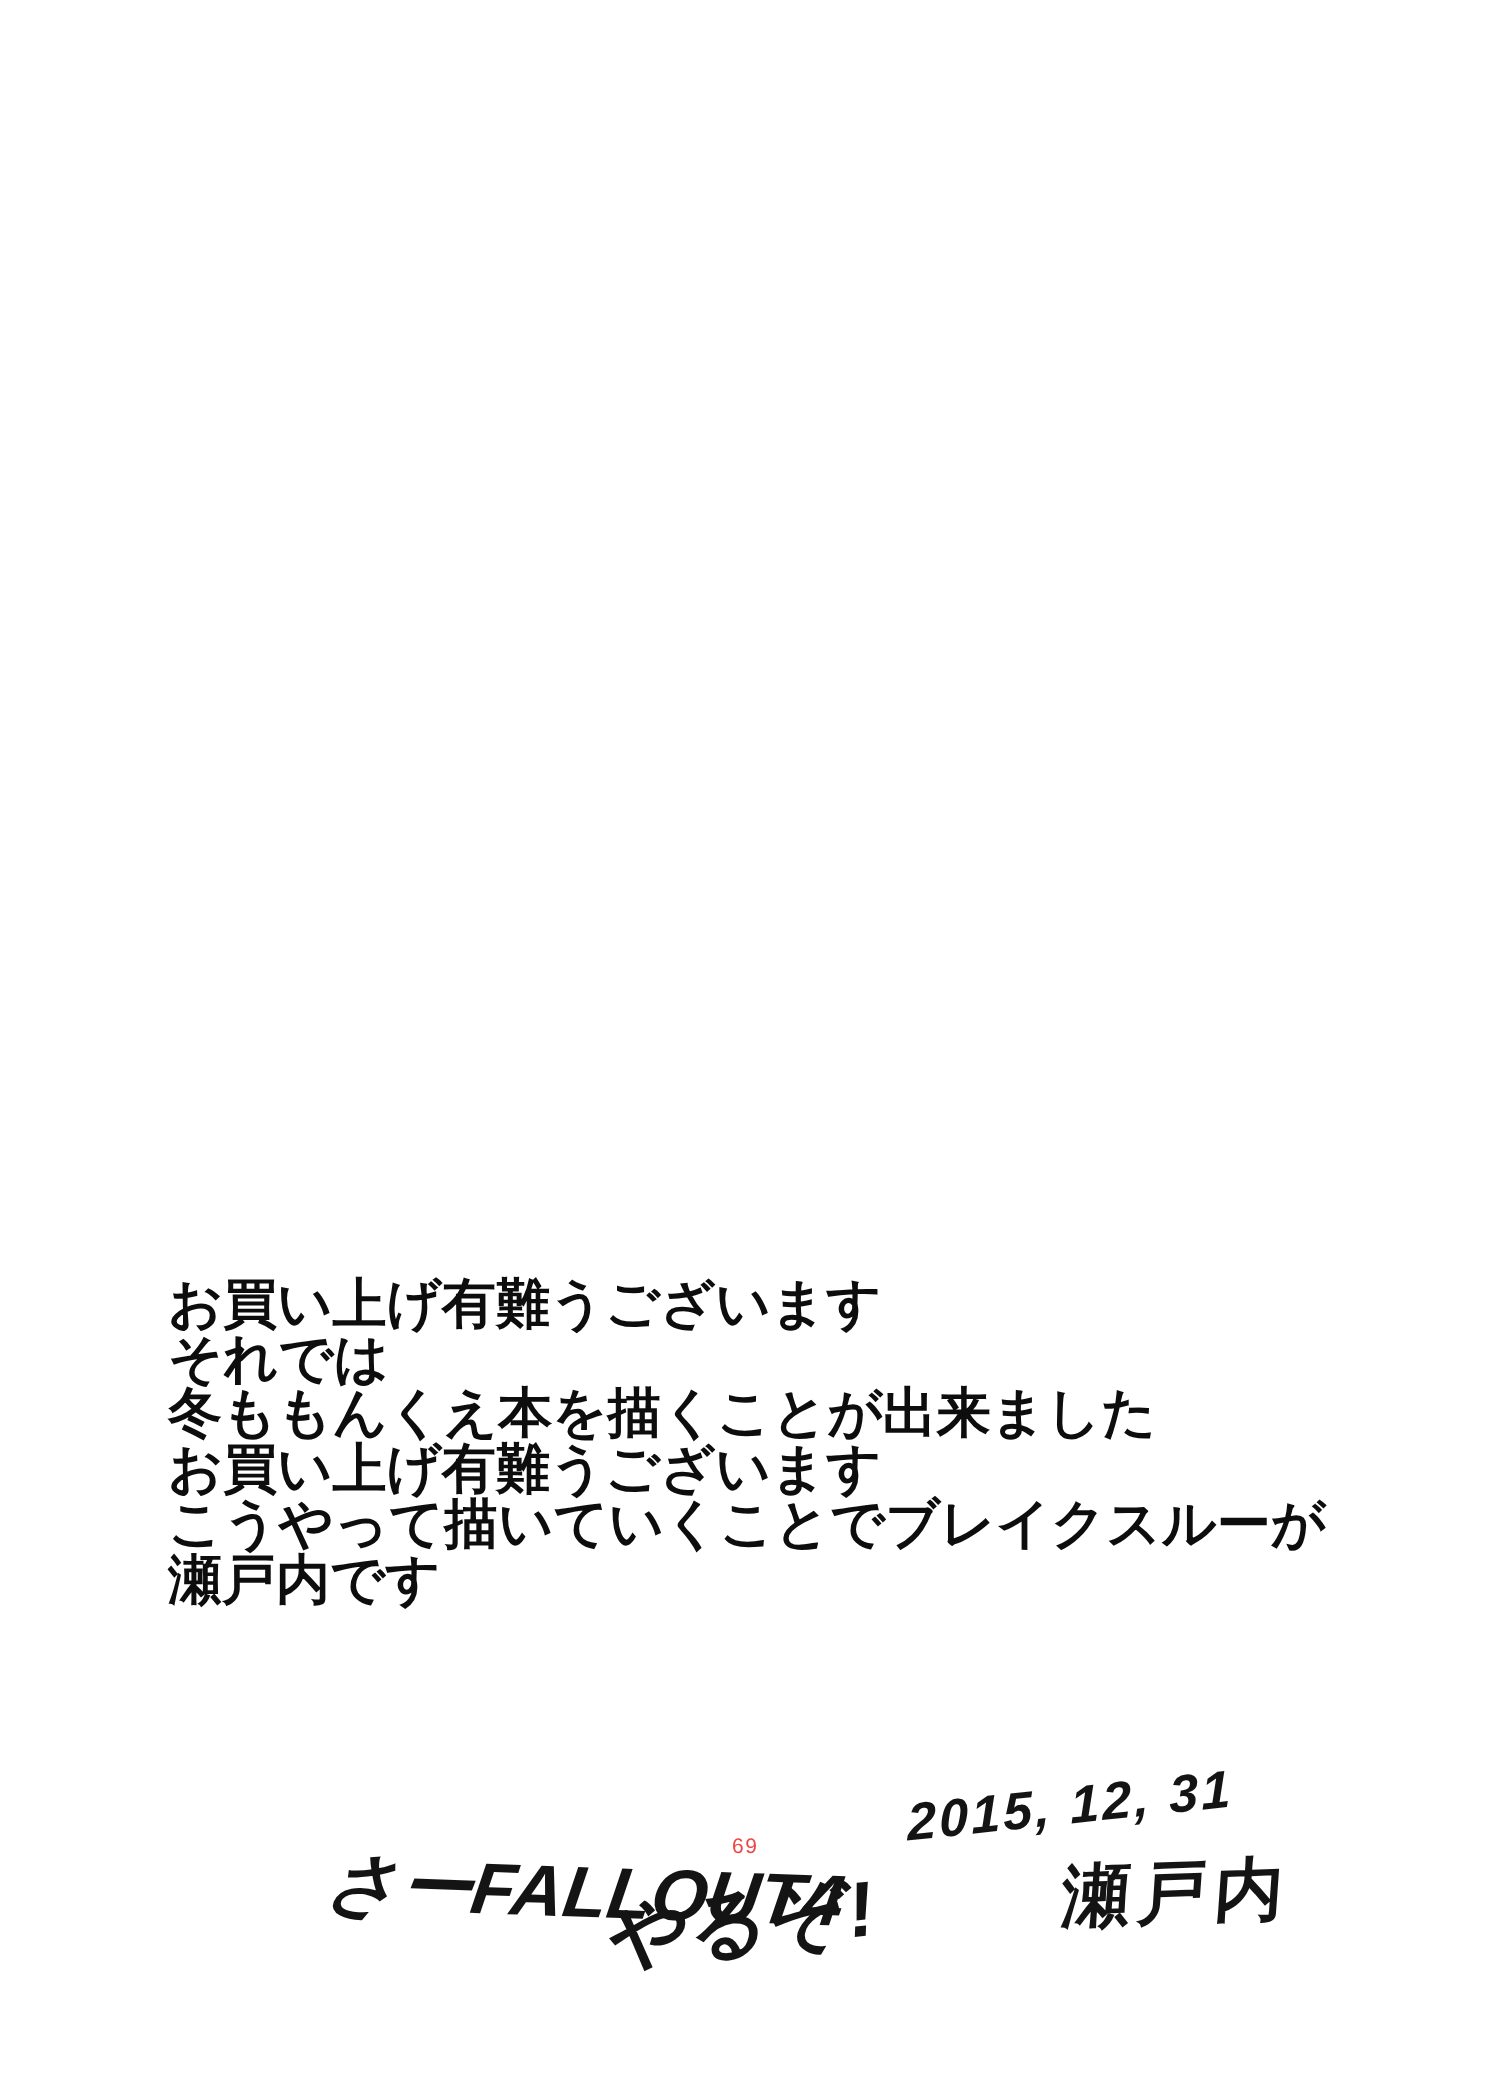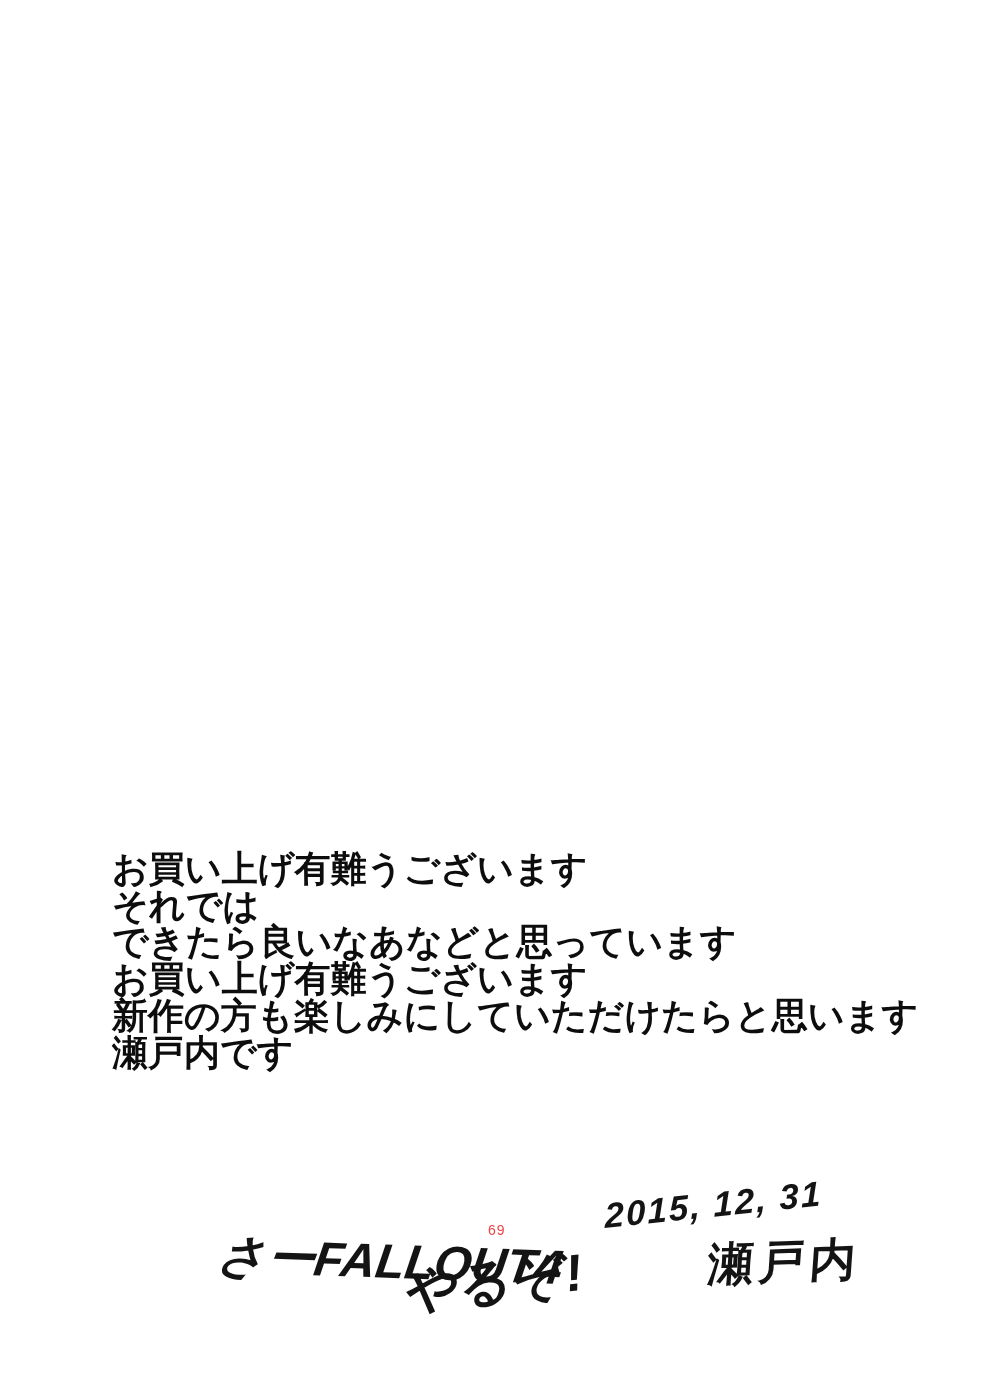--- a/index.html
+++ b/index.html
@@ -88,23 +88,23 @@
   }
 </style>
 </head>
 <body>
 
 <div class="page">
 
   <div class="afterword">
     <div class="line">お買い上げ有難うございます</div>
     <div class="line">それでは</div>
-    <div class="line">できたら良いなあなどと思っています</div>
+    <div class="line">冬ももんくえ本を描くことが出来ました</div>
     <div class="line">お買い上げ有難うございます</div>
-    <div class="line">新作の方も楽しみにしていただけたらと思います</div>
+    <div class="line">こうやって描いていくことでブレイクスルーが</div>
     <div class="line">瀬戸内です</div>
   </div>
 
   <div class="hw hw-fallout">さーFALLOUT4</div>
   <div class="hw hw-yaruzo">やるぞ!</div>
   <div class="hw hw-date">2015, 12, 31</div>
   <div class="hw hw-signature">瀬戸内</div>
 
   <div class="page-number">69</div>
 

